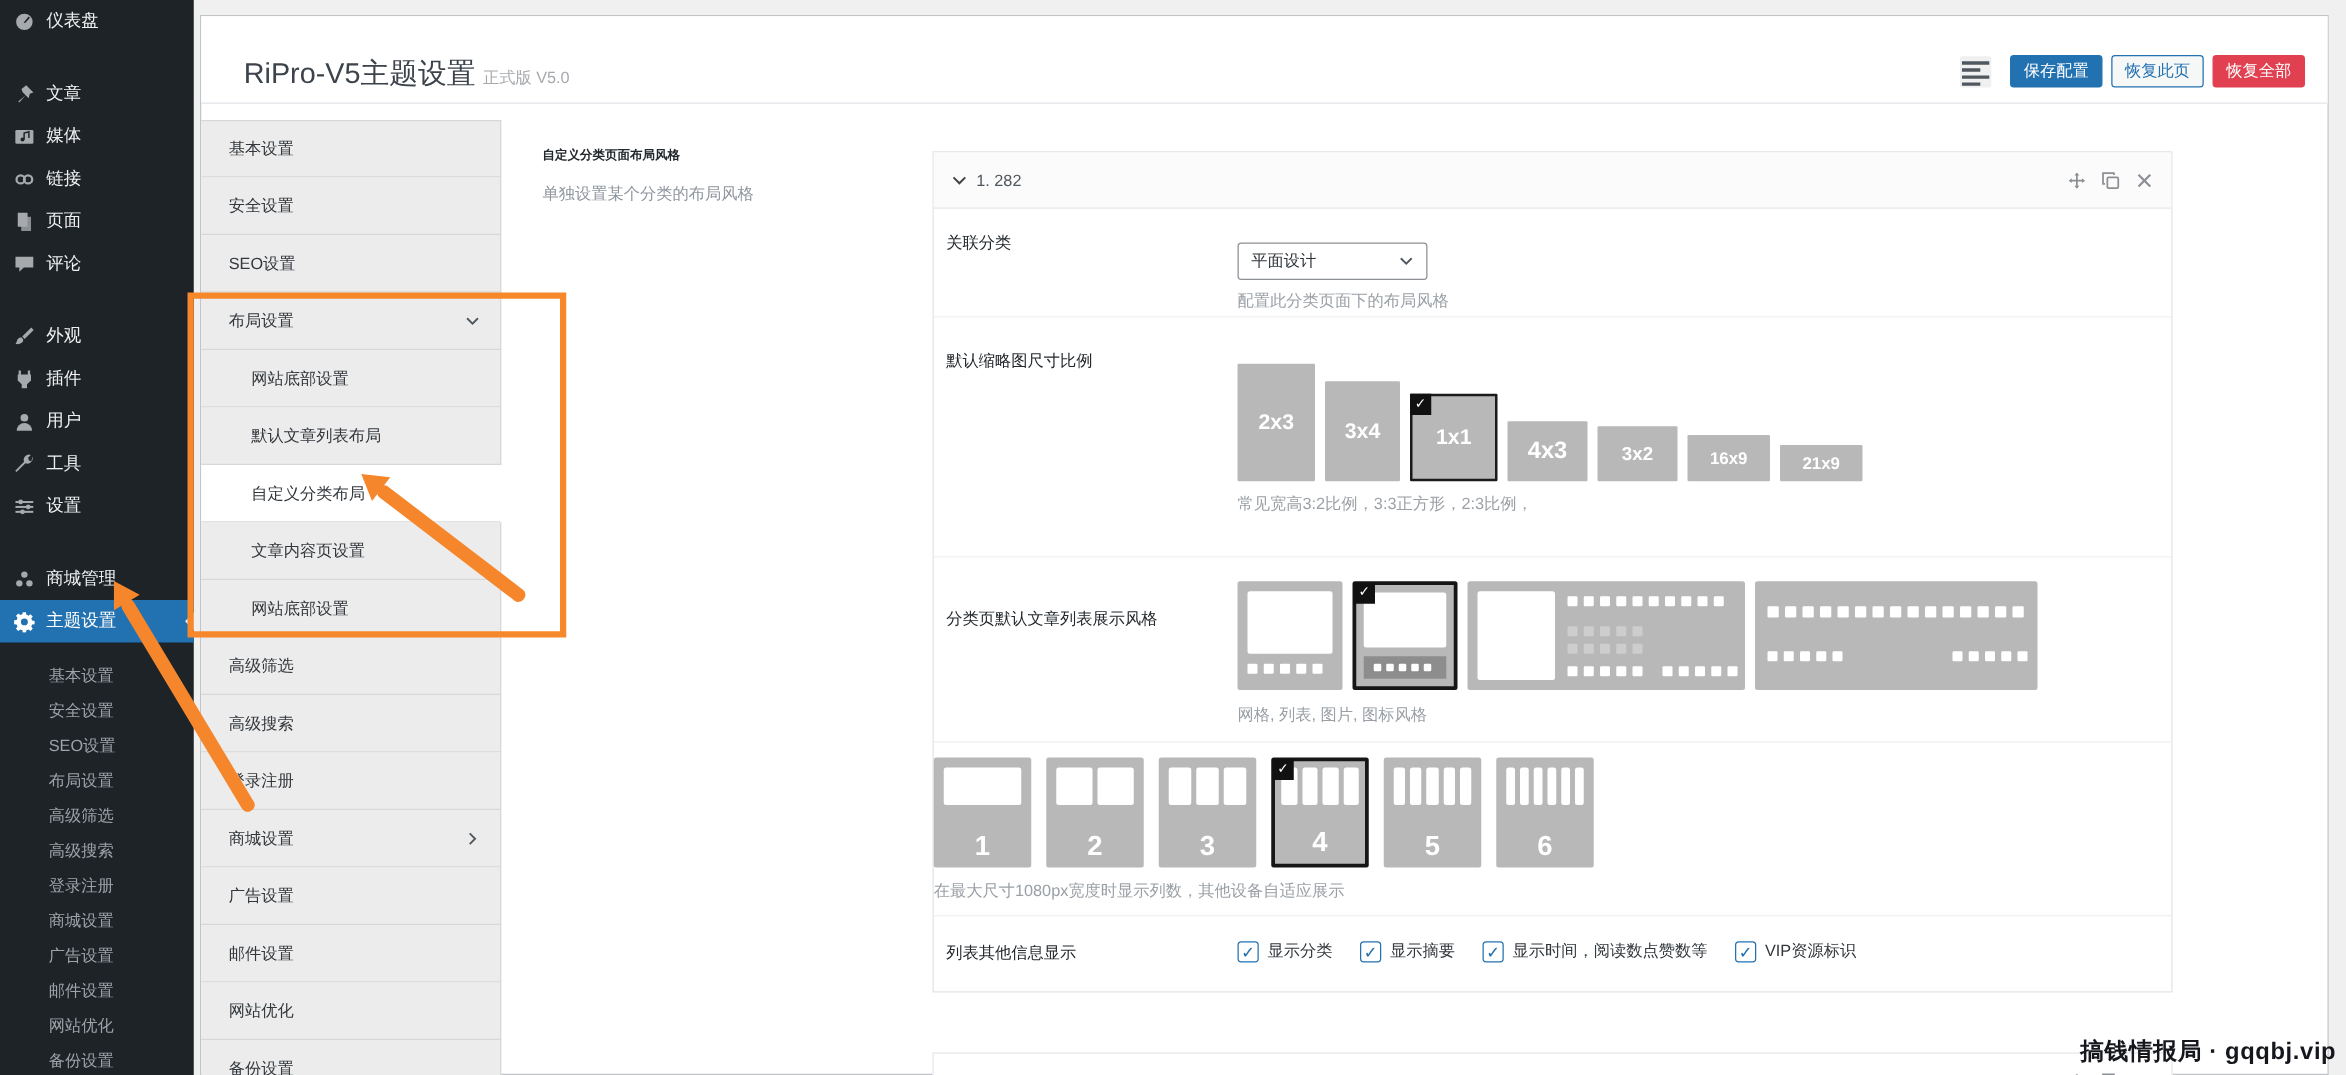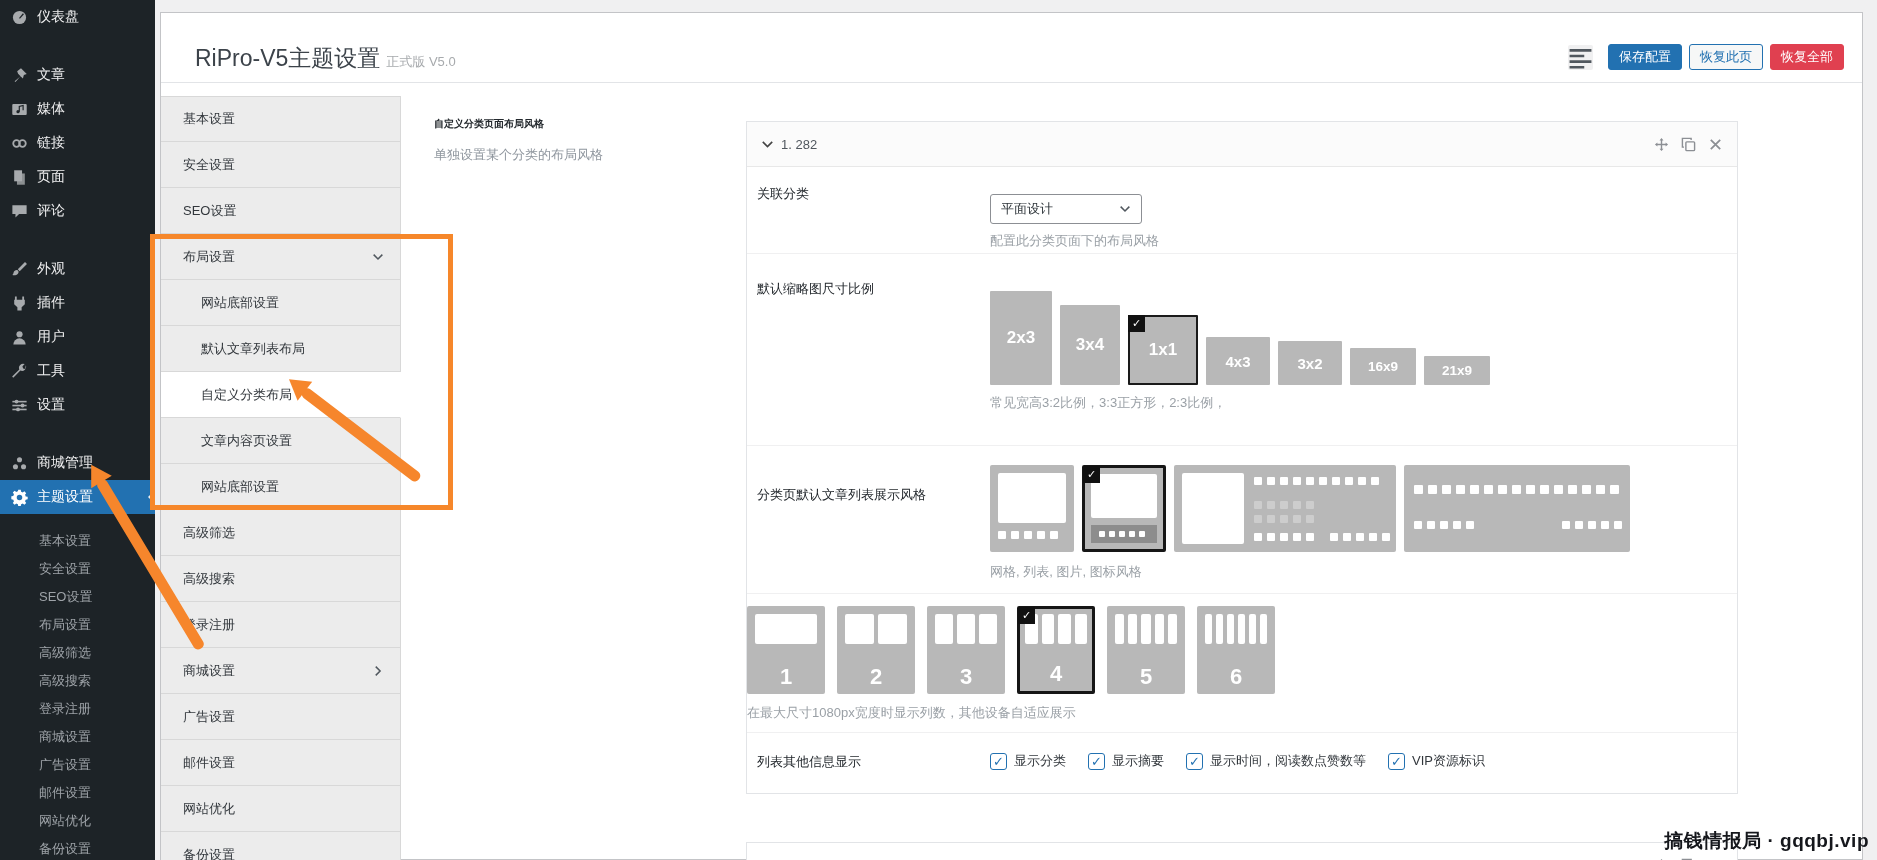--- a/index.html
+++ b/index.html
@@ -454,21 +454,21 @@
             <div class="ratio" style="width: 62px; height: 94px; font-size: 17px;">
               <span>2x3</span>
             </div>
             <div class="ratio" style="width: 60px; height: 80px; font-size: 17px;">
               <span>3x4</span>
             </div>
             <div class="ratio selected" style="width: 70px; height: 70px; font-size: 17px;">
               <span>1x1</span>
               <span class="selbadge">✓</span>
             </div>
-            <div class="ratio" style="width: 64px; height: 48px; font-size: 15px;">
+            <div class="ratio" style="width: 64px; height: 48px; font-size: 19px;">
               <span>4x3</span>
             </div>
             <div class="ratio" style="width: 64px; height: 44px; font-size: 15px;">
               <span>3x2</span>
             </div>
             <div class="ratio" style="width: 66px; height: 37px; font-size: 13.5px;">
               <span>16x9</span>
             </div>
             <div class="ratio" style="width: 66px; height: 29px; font-size: 13.5px;">
               <span>21x9</span>

